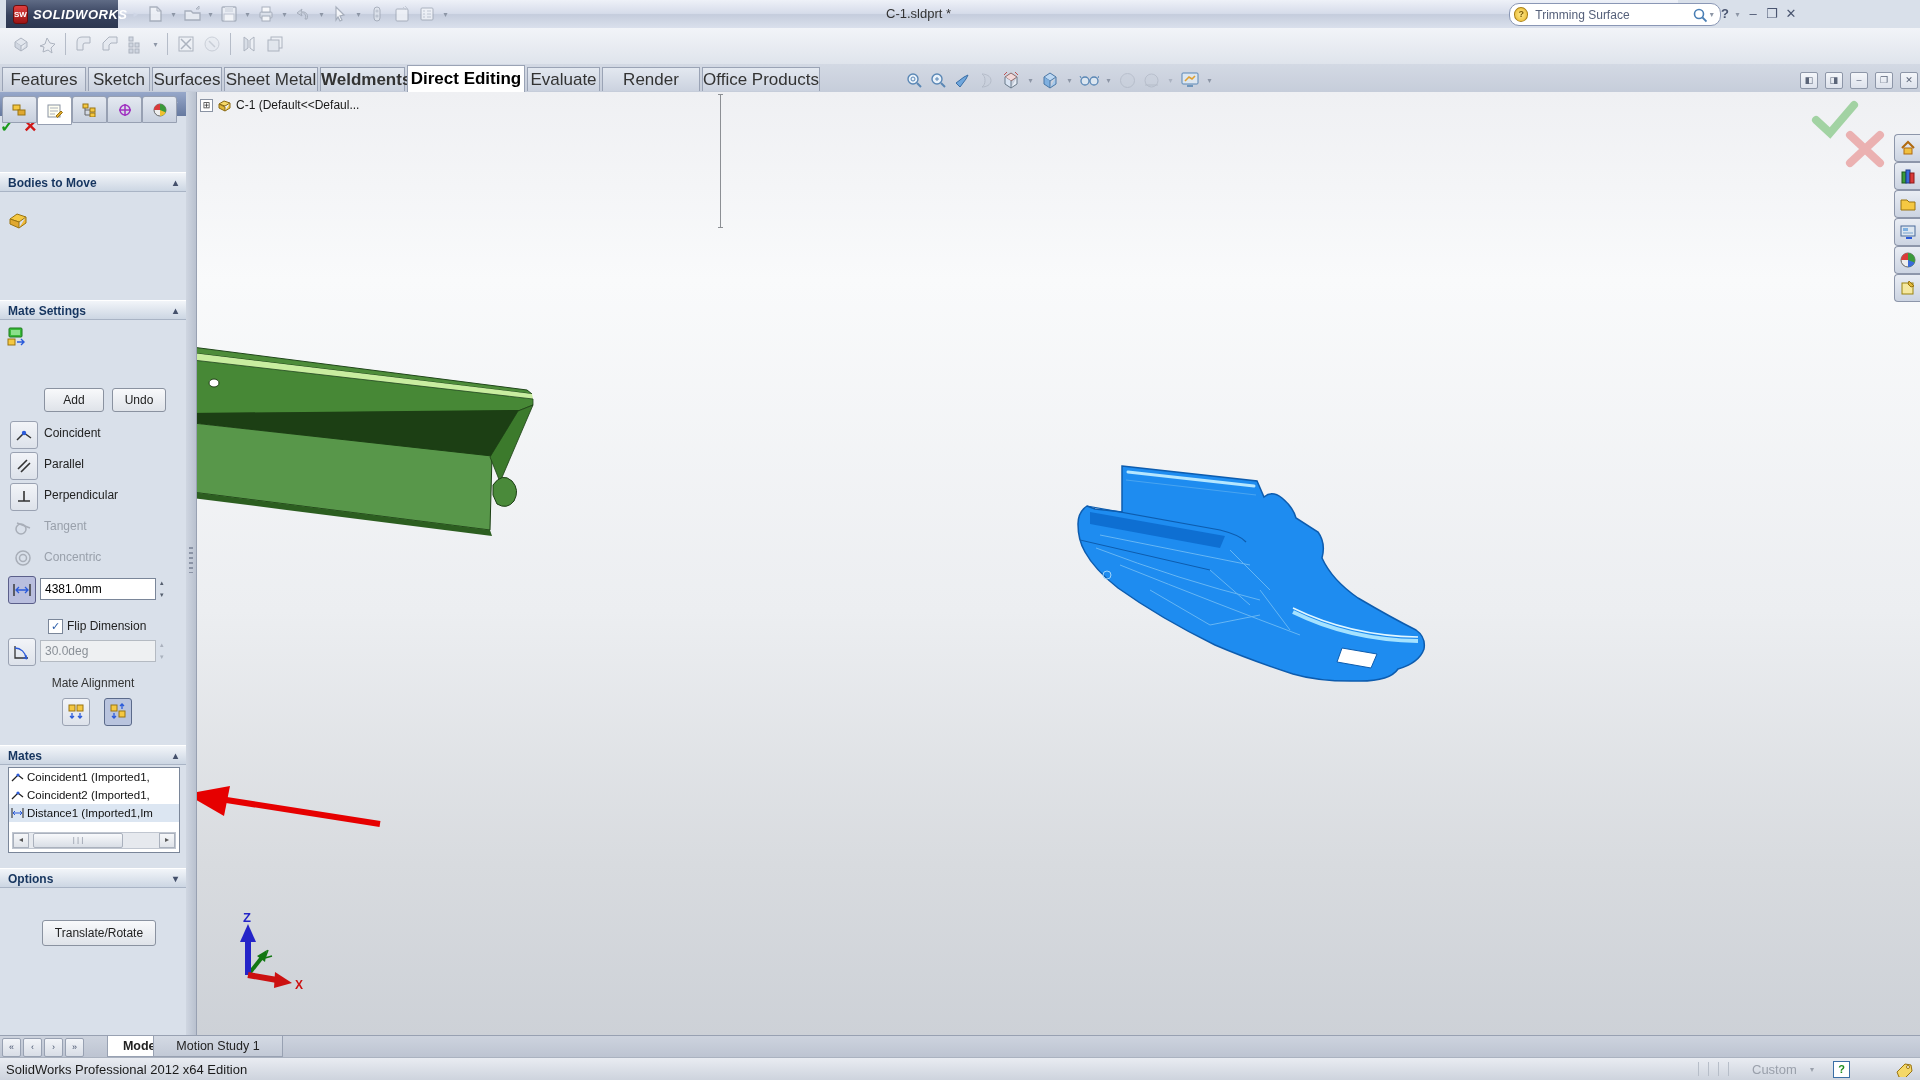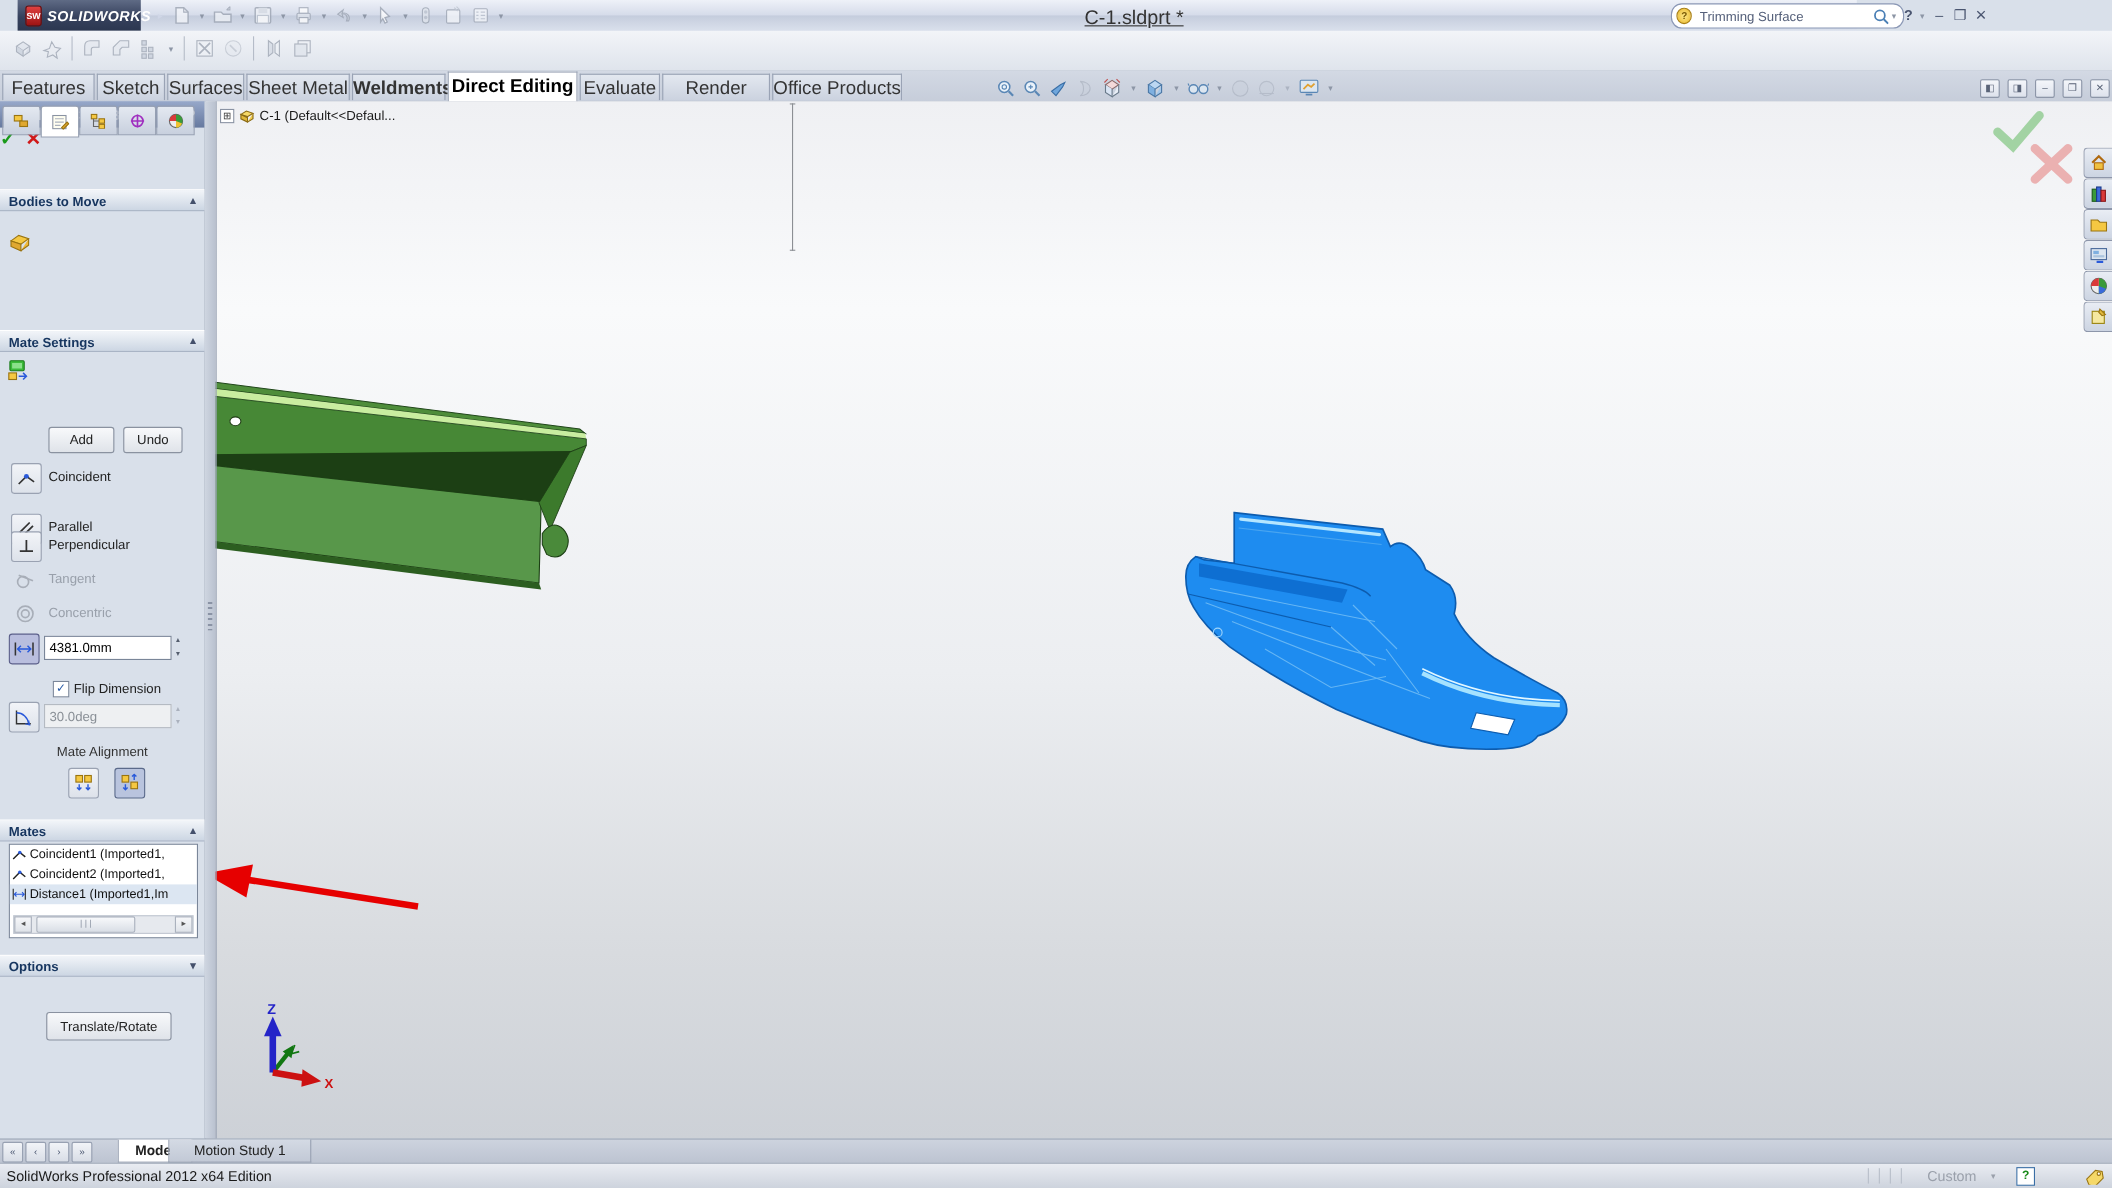--- a/index.html
+++ b/index.html
@@ -1,33 +1,33 @@
 <!DOCTYPE html>
 <html><head>
 <meta charset="utf-8">
 <style>
   html,body{margin:0;padding:0;background:#9aa2b0;}
   #app{position:relative;width:1920px;height:1080px;overflow:hidden;
        font-family:"Liberation Sans",sans-serif;font-size:12px;color:#222;
        background:#d9e0ea;user-select:none;}
   .abs{position:absolute;}
   
-  .titlebar{left:16px;top:0;width:1672px;height:28px;
+  .titlebar{left:6px;top:0;width:1672px;height:28px;
     background:linear-gradient(180deg,#eef1f8,#d6dcea 48%,#c5cddd 52%,#dae0ec);}
   .logo{left:0;top:0;width:112px;height:28px;display:flex;align-items:center;
     background:linear-gradient(180deg,#5f6b85,#36415d 55%,#2c3750);}
   .logobadge{width:17px;height:17px;margin:0 5px 0 7px;background:linear-gradient(180deg,#e04040,#9c1414);
     border:1px solid #6d0d0d;border-radius:3px;color:#fff;font-size:8px;font-weight:bold;
     display:flex;align-items:center;justify-content:center;}
   .logotext{color:#fff;font-style:italic;font-weight:bold;font-size:13px;letter-spacing:.5px;}
   .logoarrow{color:#cfd6e6;font-size:9px;margin-left:6px;}
   .tb1{left:138px;top:2px;height:24px;display:flex;align-items:center;gap:3px;}
   .tbi{width:22px;height:22px;display:flex;align-items:center;justify-content:center;opacity:.75;}
   .dd{color:#8d96a6;font-size:8px;width:9px;text-align:center;}
-  .doctitle{top:6px;left:880px;width:180px;text-align:right;color:#333;font-size:18px;text-decoration:underline;}
+  .doctitle{top:6px;left:880px;width:180px;text-align:left;color:#333;font-size:13px;}
   .search{left:1503px;top:3px;width:202px;height:21px;background:#fff;border:1px solid #8a97b5;
     border-radius:10px;display:flex;align-items:center;padding:0 4px;}
   .search input{border:none;outline:none;flex:1;font:12px "Liberation Sans",sans-serif;color:#55607a;background:transparent;}
   .bulb{width:13px;height:13px;border-radius:50%;background:radial-gradient(#ffe98a,#e8b62a);
     border:1px solid #a87f14;color:#7a5a06;font-size:9px;font-weight:bold;text-align:center;line-height:13px;margin-right:5px;}
   .winbtn{color:#4a5570;font-size:13px;text-align:center;width:18px;top:6px;}
   
   .tb2{left:0;top:28px;width:1920px;height:36px;
     background:linear-gradient(180deg,#f2f4f8,#dfe4ec);border-bottom:1px solid #b9c0cc;}
   .tb2 .row{position:absolute;left:10px;top:5px;display:flex;align-items:center;gap:4px;}
@@ -554,21 +554,21 @@
 
     <div class="abs mrow" style="top:328px;">
       <span class="mico">
           <svg width="18" height="18">
             <path d="M2 14 L9 7 L16 12" fill="none" stroke="#333" stroke-width="1.5"></path>
             <circle cx="9" cy="7" r="2.2" fill="#2a5ada"></circle>
           </svg>
         </span>
       <span class="mlabel">Coincident</span>
     </div>
-    <div class="abs mrow" style="top:374px;">
+    <div class="abs mrow" style="top:359px;">
       <span class="mico">
           <svg width="18" height="18">
             <path d="M3 12 L12 3 M6 15 L15 6" stroke="#333" stroke-width="1.6"></path>
           </svg>
         </span>
       <span class="mlabel">Parallel</span>
     </div>
     <div class="abs mrow" style="top:390px;">
       <span class="mico">
           <svg width="18" height="18">

